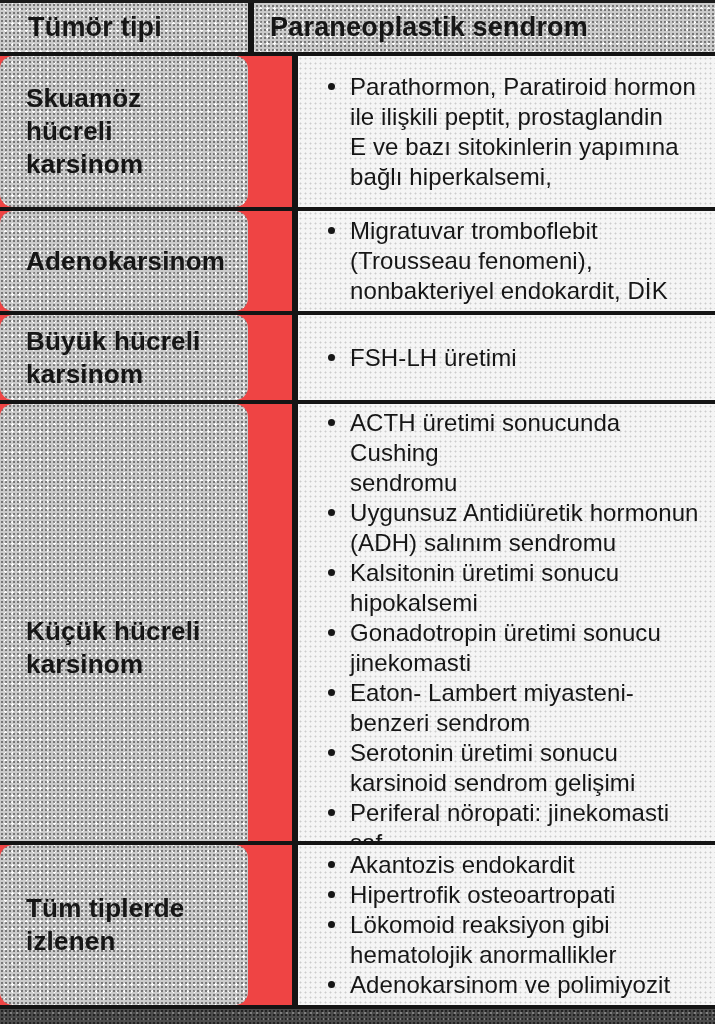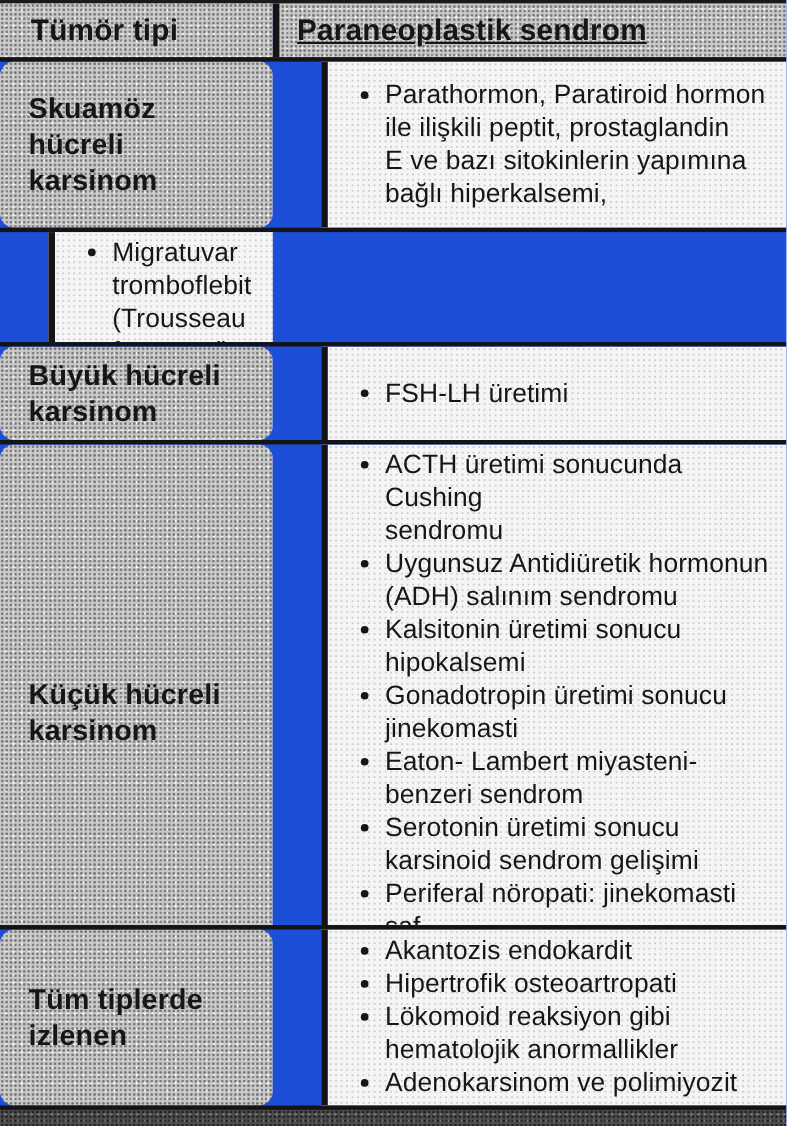--- a/index.html
+++ b/index.html
@@ -6,21 +6,21 @@
     margin: 0;
     padding: 0;
     background: #ffffff;
     font-family: "Liberation Sans", sans-serif;
     -webkit-font-smoothing: antialiased;
   }
   .page {
     position: relative;
     width: 715px;
     height: 1024px;
-    background: #1d4ed8;
+    background: #ef4444;
     overflow: hidden;
     box-sizing: border-box;
   }
   .scan-table {
     position: absolute;
     inset: 0;
     display: grid;
     grid-template-rows: 53px 155px 104px 89px 441px 164px 15px;
     border-top: 3px solid #1a1a1a;
     box-sizing: border-box;
@@ -64,21 +64,21 @@
 
   .header-cell {
     display: flex;
     align-items: center;
     font-size: 27px;
     font-weight: 700;
     letter-spacing: 0.2px;
     white-space: nowrap;
   }
   .header-cell.left { padding-left: 28px; }
-  .header-cell.right { padding-left: 16px; text-decoration: underline; }
+  .header-cell.right { padding-left: 16px; }
 
   .label-cell {
     display: flex;
     flex-direction: column;
     justify-content: center;
     padding-left: 26px;
     padding-right: 8px;
     font-size: 26px;
     font-weight: 700;
     line-height: 33px;
@@ -153,20 +153,21 @@
           <span class="bullet"></span>
           <span class="item-text">Parathormon, Paratiroid hormon
 ile ilişkili peptit, prostaglandin
 E ve bazı sitokinlerin yapımına
 bağlı hiperkalsemi,</span>
         </div>
       </div>
     </div>
 
     <div class="row">
+      <div class="cell-gray label-cell">Adenokarsinom</div>
       <div class="cell-white content-cell">
         <div class="bullet-item">
           <span class="bullet"></span>
           <span class="item-text">Migratuvar tromboflebit
 (Trousseau fenomeni),
 nonbakteriyel endokardit, DİK</span>
         </div>
       </div>
     </div>
 

